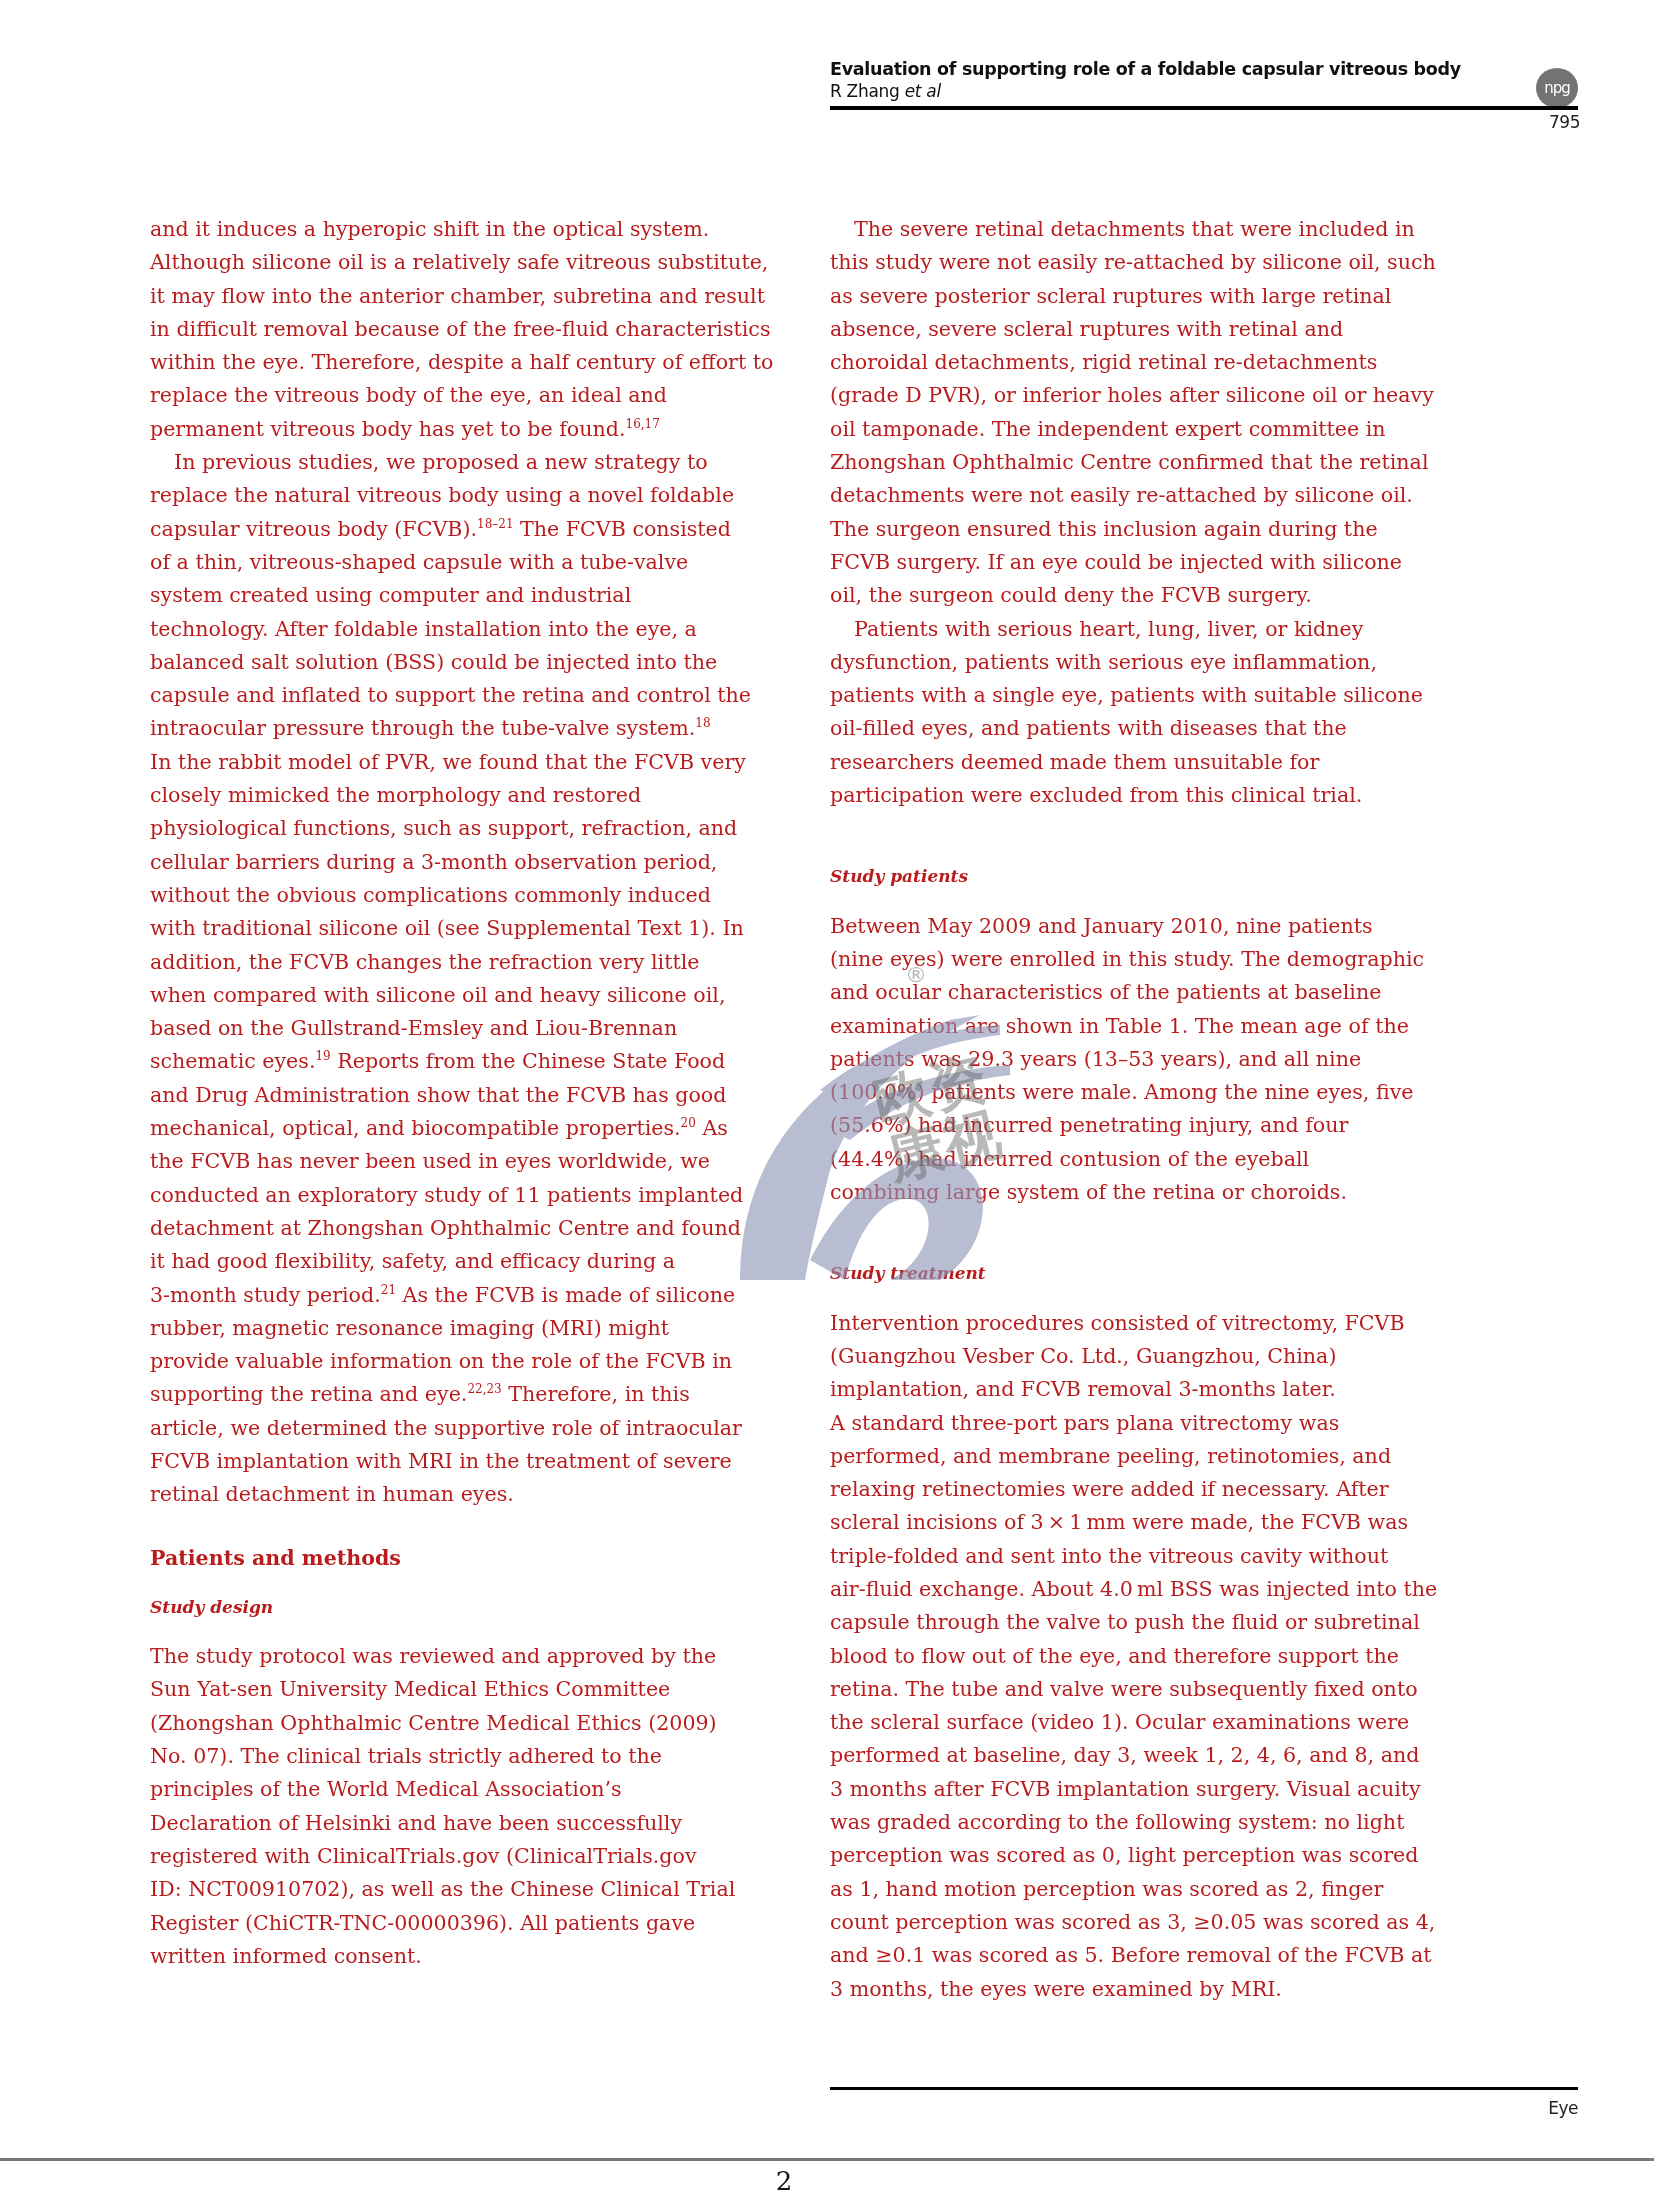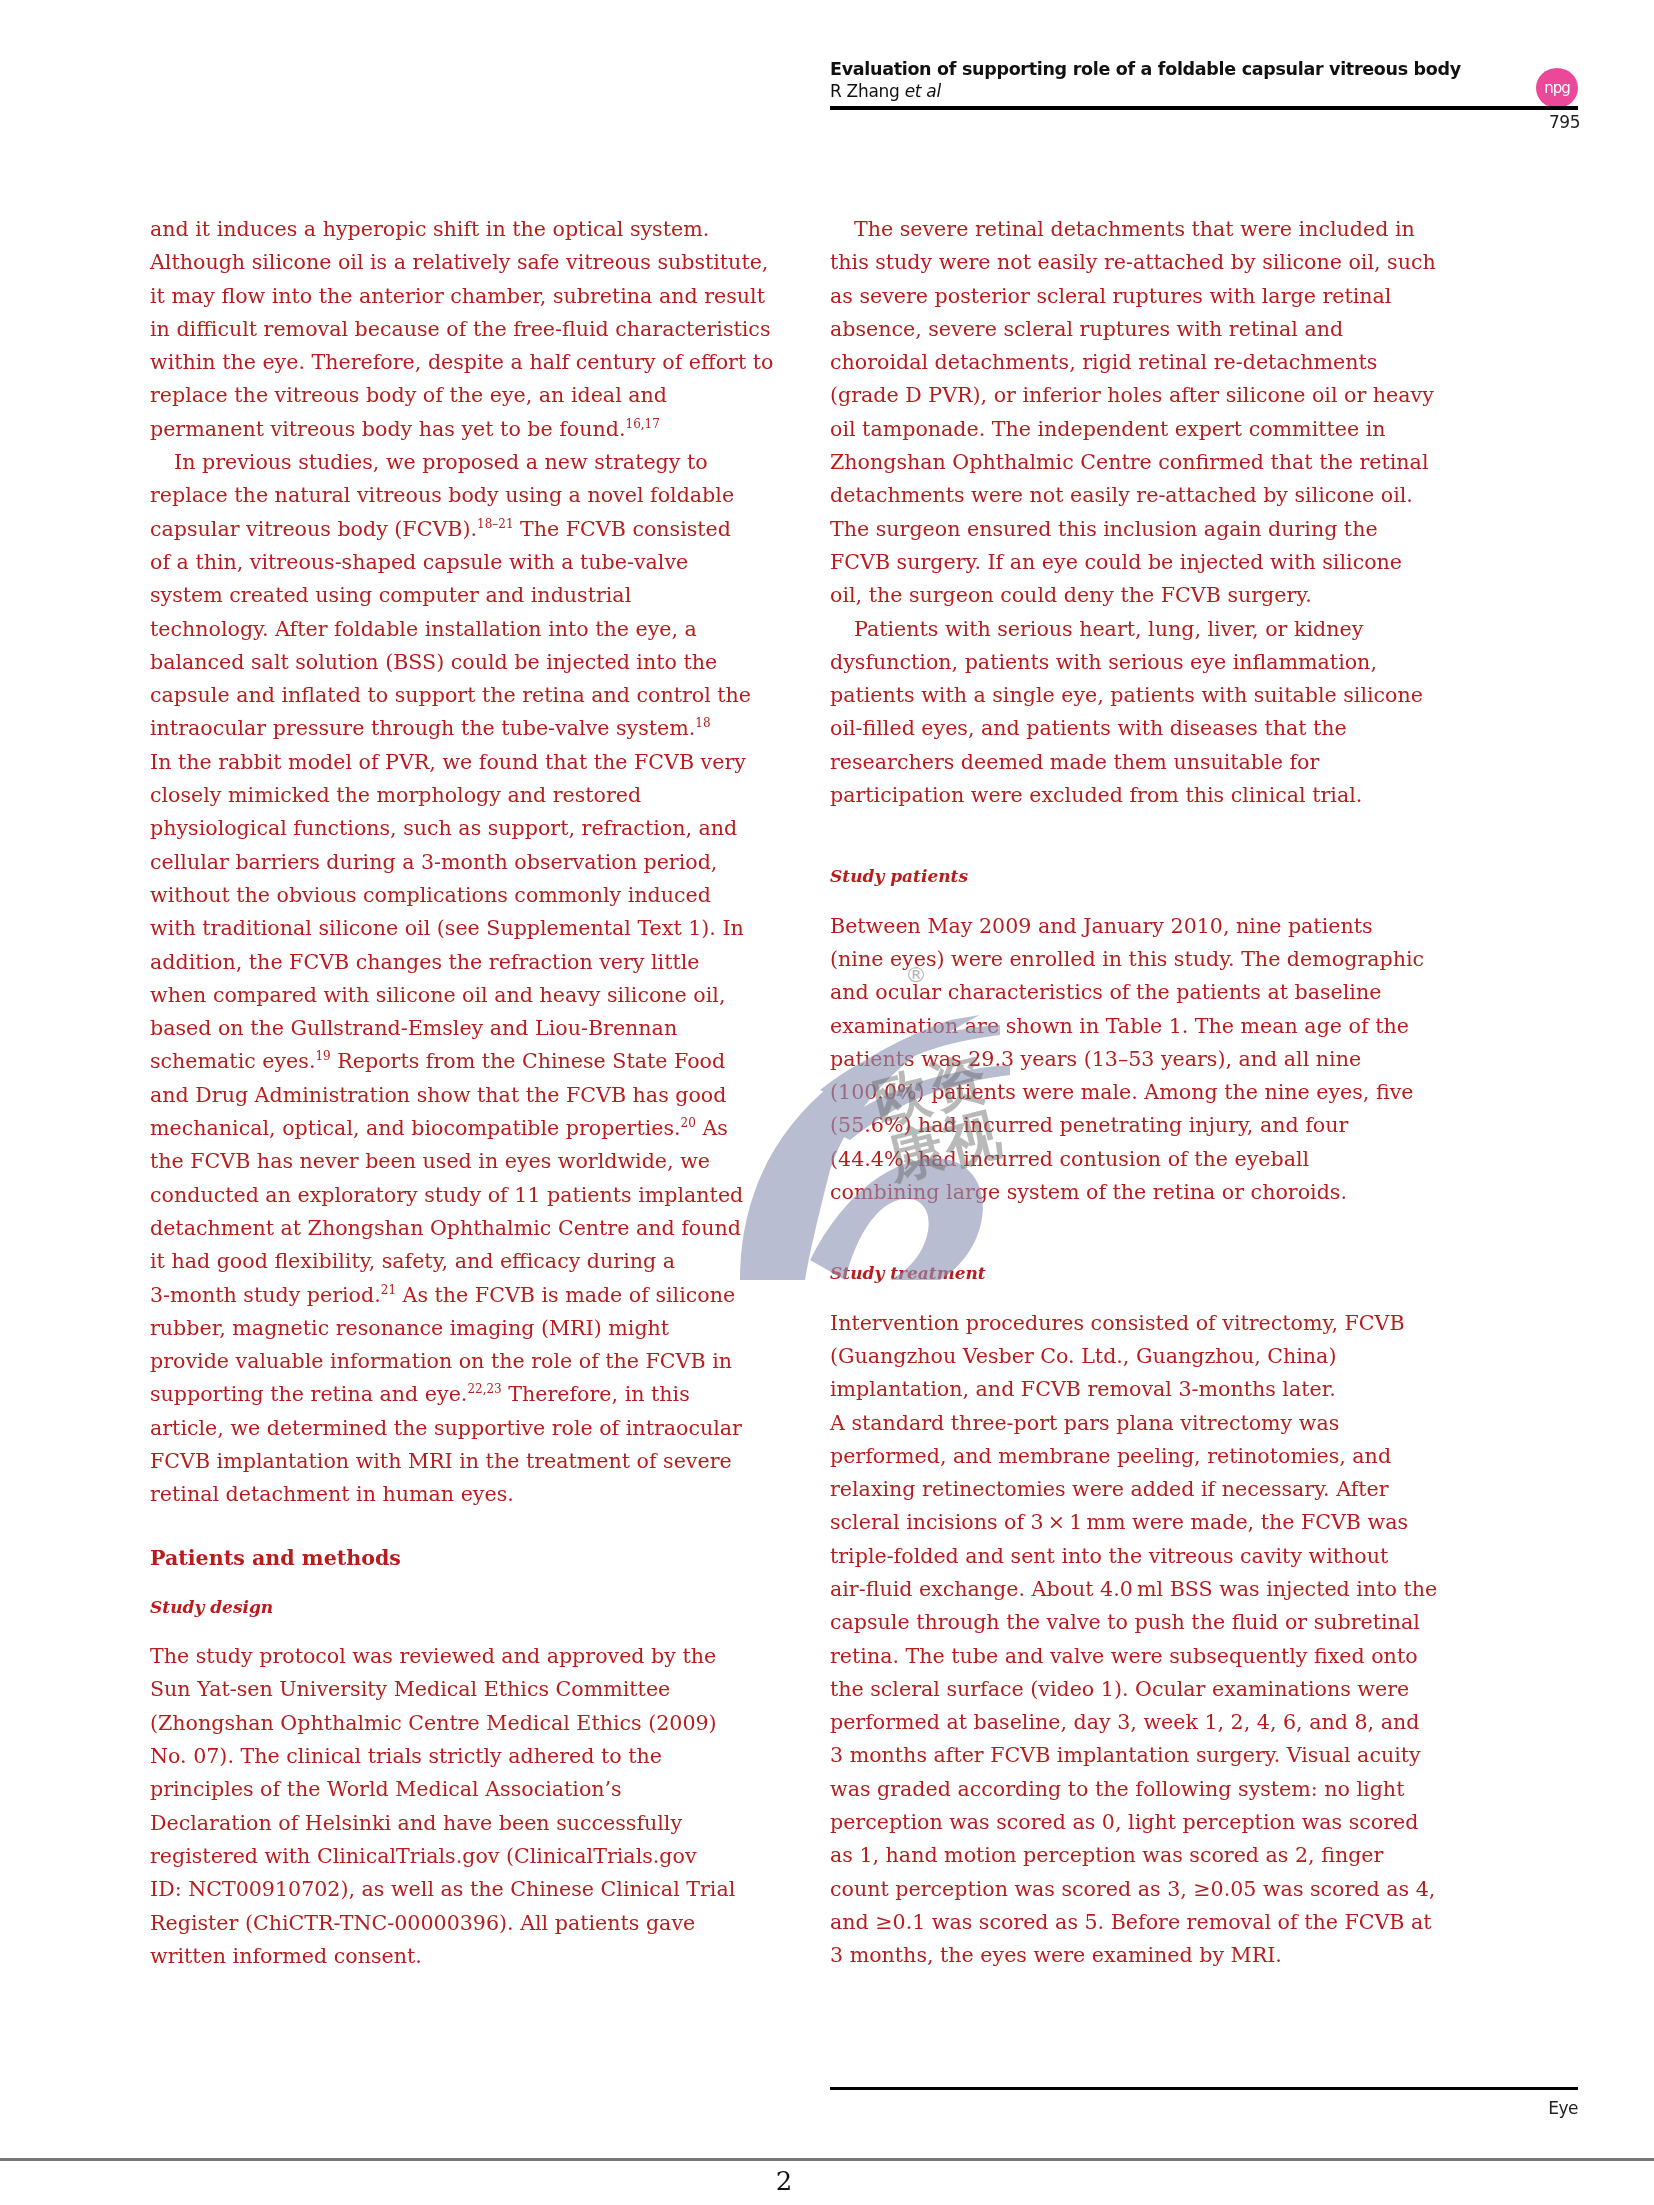--- a/index.html
+++ b/index.html
@@ -6,21 +6,21 @@
     body { width: 1654px; height: 2205px; position: relative; overflow: hidden; color: #1a1a1a; }
     .page { position: absolute; left: 0; top: 0; width: 1654px; height: 1731px; }
 
     
     .running-header { position: absolute; left: 830px; top: 58px; width: 752px; }
     .rh-title { font-family: "DejaVu Sans", sans-serif; font-weight: bold; font-size: 17.5px; letter-spacing: -0.3px; line-height: 22px; color: #111; }
     .rh-author { font-family: "DejaVu Sans", sans-serif; font-size: 17px; line-height: 22px; color: #111; letter-spacing: -0.3px; }
     .rh-author em { font-style: italic; }
     .rh-rule { position: absolute; left: 830px; top: 106px; width: 748px; height: 4px; background: #000; }
     .rh-pagenum { position: absolute; left: 1540px; top: 112px; width: 40px; text-align: right; font-family: "DejaVu Sans", sans-serif; font-size: 17px; color: #222; letter-spacing: -0.5px; }
-    .npg-logo { position: absolute; left: 1536px; top: 68px; width: 42px; height: 40px; border-radius: 50%; background: #ec4899; color: #fff; display: flex; align-items: center; justify-content: center; font-family: "DejaVu Sans", sans-serif; font-size: 15px; letter-spacing: -1px; }
+    .npg-logo { position: absolute; left: 1536px; top: 68px; width: 42px; height: 40px; border-radius: 50%; background: #737373; color: #fff; display: flex; align-items: center; justify-content: center; font-family: "DejaVu Sans", sans-serif; font-size: 15px; letter-spacing: -1px; }
 
     
     .col { position: absolute; top: 213px; width: 632px; font-family: "DejaVu Serif", serif; font-size: 20.6px; line-height: 33.3px; color: #b91c1c; }
     .col-left { left: 150px; }
     .col-right { left: 830px; }
     .col p { margin: 0; text-align: left; }
     .line { display: block; white-space: nowrap; }
     sup { font-size: 12px; line-height: 0; vertical-align: 8px; }
 
     .section-heading { font-family: "DejaVu Serif", serif; font-weight: bold; font-size: 20.6px; line-height: 33.3px; margin: 0; }
@@ -157,20 +157,21 @@
       <span class="line">Intervention procedures consisted of vitrectomy, FCVB</span>
       <span class="line">(Guangzhou Vesber Co. Ltd., Guangzhou, China)</span>
       <span class="line">implantation, and FCVB removal 3-months later.</span>
       <span class="line">A standard three-port pars plana vitrectomy was</span>
       <span class="line">performed, and membrane peeling, retinotomies, and</span>
       <span class="line">relaxing retinectomies were added if necessary. After</span>
       <span class="line">scleral incisions of 3 × 1 mm were made, the FCVB was</span>
       <span class="line">triple-folded and sent into the vitreous cavity without</span>
       <span class="line">air-fluid exchange. About 4.0 ml BSS was injected into the</span>
       <span class="line">capsule through the valve to push the fluid or subretinal</span>
+      <span class="line">blood to flow out of the eye, and therefore support the</span>
       <span class="line">retina. The tube and valve were subsequently fixed onto</span>
       <span class="line">the scleral surface (video 1). Ocular examinations were</span>
       <span class="line">performed at baseline, day 3, week 1, 2, 4, 6, and 8, and</span>
       <span class="line">3 months after FCVB implantation surgery. Visual acuity</span>
       <span class="line">was graded according to the following system: no light</span>
       <span class="line">perception was scored as 0, light perception was scored</span>
       <span class="line">as 1, hand motion perception was scored as 2, finger</span>
       <span class="line">count perception was scored as 3, ≥0.05 was scored as 4,</span>
       <span class="line">and ≥0.1 was scored as 5. Before removal of the FCVB at</span>
       <span class="line">3 months, the eyes were examined by MRI.</span>

